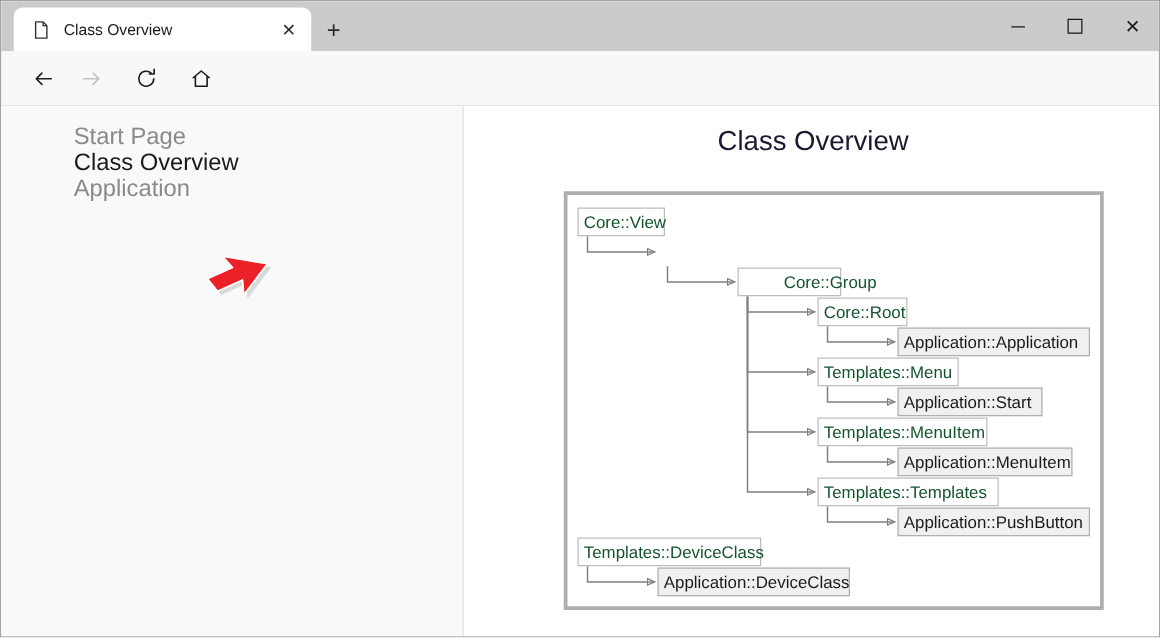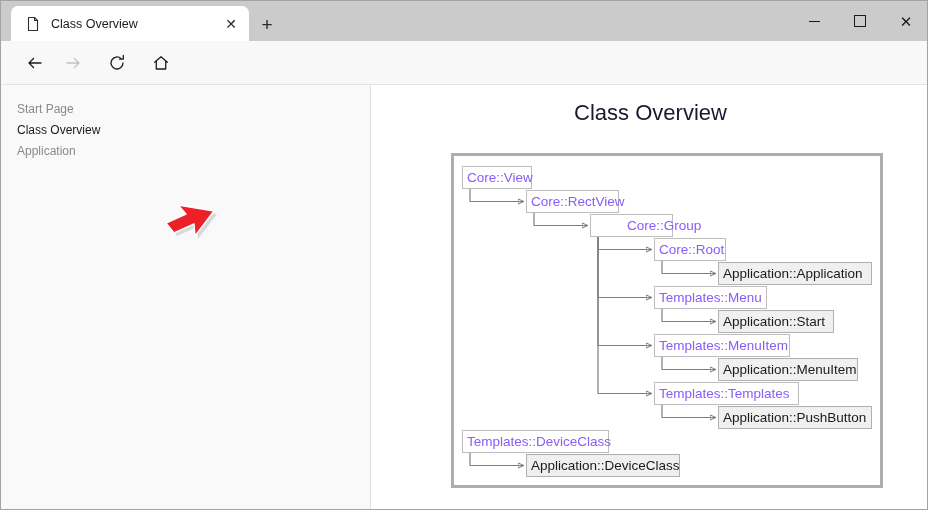--- a/index.html
+++ b/index.html
@@ -134,22 +134,22 @@
   .content {
     position: absolute; left: 0; top: 84px; width: 928px; height: 424px;
     background: #ffffff;
   }
   .sidebar {
     position: absolute; left: 0; top: 0; width: 370px; height: 424px;
     background: #f9f9f9; border-right: 1px solid #e2e2e2;
   }
   .nav-list { position: absolute; left: 16px; top: 14px; }
   .nav-item {
-    font-size: 12px; line-height: 21px; color: #8a8a8a;
-    white-space: nowrap; font-family: "Liberation Sans", sans-serif;
+    font-size: 19px; line-height: 21px; color: #8a8a8a;
+    white-space: nowrap; font-family: "Liberation Sans", sans-serif; margin-left: 42px;
   }
   .nav-item.active { color: #1a1a1a; }
 
   .cursor-arrow {
     position: absolute; left: 160px; top: 116px; width: 60px; height: 48px;
   }
 
   .page {
     position: absolute; left: 371px; top: 0; width: 557px; height: 424px;
     background: #ffffff;
@@ -163,21 +163,21 @@
   
   .diagram-frame {
     position: absolute; left: 79px; top: 68px; width: 432px; height: 335px;
     border: 3px solid #aeaeae; background: #ffffff;
   }
   .diagram { position: absolute; left: 0; top: 0; width: 426px; height: 329px; }
   .svg-edges { position: absolute; left: 0; top: 0; width: 426px; height: 329px; }
   .node {
     position: absolute; height: 23px; line-height: 21px;
     border: 1px solid #bdbdbd; background: #ffffff;
-    font-size: 13.5px; color: #8b5cf6; padding: 0 4px;
+    font-size: 13.5px; color: #14532d; padding: 0 4px;
     white-space: nowrap; font-family: "Liberation Sans", sans-serif;
   }
   .node.impl { background: #f0f0f0; color: #1a1a1a; border-color: #b0b0b0; }
 </style>
 </head>
 <body>
 
 <div id="app">
 
   <div class="titlebar">
@@ -300,21 +300,20 @@
               <path d="M208 105 V117.5 H262" fill="none" stroke="#808080" stroke-width="1.2" marker-end="url(#arrowhead)"></path>
               <path d="M144 81 V141.5 H198" fill="none" stroke="#808080" stroke-width="1.2" marker-end="url(#arrowhead)"></path>
               <path d="M208 153 V165.5 H262" fill="none" stroke="#808080" stroke-width="1.2" marker-end="url(#arrowhead)"></path>
               <path d="M144 81 V189.5 H198" fill="none" stroke="#808080" stroke-width="1.2" marker-end="url(#arrowhead)"></path>
               <path d="M208 201 V213.5 H262" fill="none" stroke="#808080" stroke-width="1.2" marker-end="url(#arrowhead)"></path>
               <path d="M144 81 V237.5 H198" fill="none" stroke="#808080" stroke-width="1.2" marker-end="url(#arrowhead)"></path>
               <path d="M208 249 V261.5 H262" fill="none" stroke="#808080" stroke-width="1.2" marker-end="url(#arrowhead)"></path>
               <path d="M16 297 V309.5 H70" fill="none" stroke="#808080" stroke-width="1.2" marker-end="url(#arrowhead)"></path>
             </svg>
         <div class="node" style="left: 8px; top: 10px; width: 70px;">Core::View</div>
-            <div class="node" style="left: 72px; top: 34px; width: 93px;">Core::RectView</div>
             <div class="node" style="left: 136px; top: 58px; width: 83px; padding-left: 36px;">Core::Group</div>
             <div class="node" style="left: 200px; top: 82px; width: 72px;">Core::Root</div>
             <div class="node impl" style="left: 264px; top: 106px; width: 154px;">Application::Application</div>
             <div class="node" style="left: 200px; top: 130px; width: 113px;">Templates::Menu</div>
             <div class="node impl" style="left: 264px; top: 154px; width: 116px;">Application::Start</div>
             <div class="node impl" style="left: 264px; top: 202px; width: 140px;">Application::MenuItem</div>
             <div class="node" style="left: 200px; top: 178px; width: 136px;">Templates::MenuItem</div>
             <div class="node" style="left: 200px; top: 226px; width: 145px;">Templates::Templates</div>
             <div class="node impl" style="left: 264px; top: 250px; width: 154px;">Application::PushButton</div>
             <div class="node" style="left: 8px; top: 274px; width: 147px;">Templates::DeviceClass</div>

